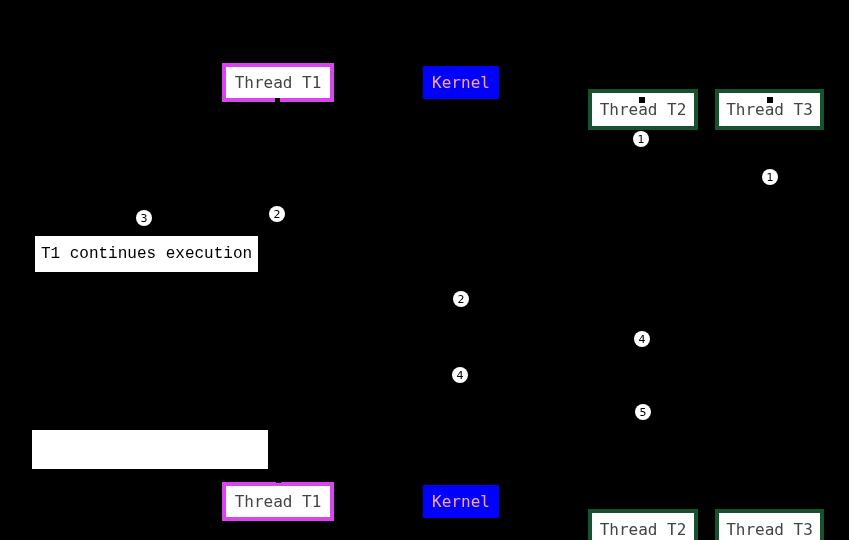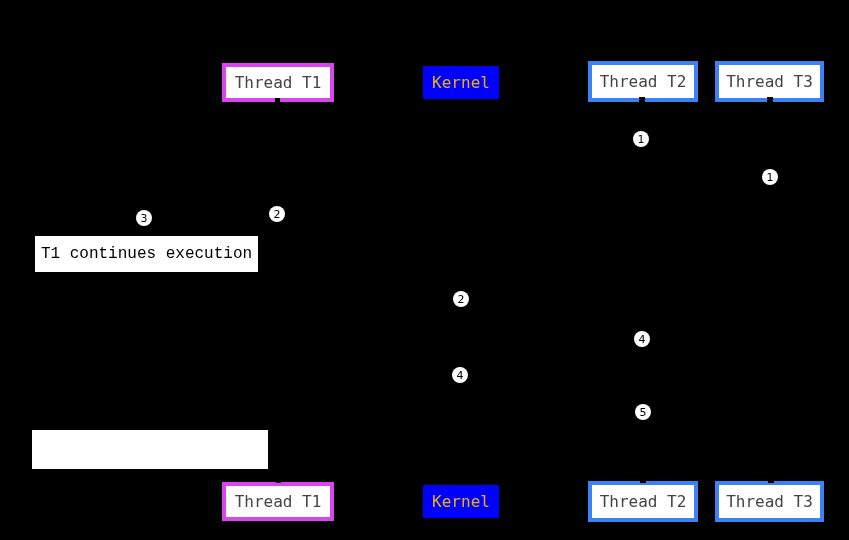--- a/index.html
+++ b/index.html
@@ -21,22 +21,22 @@
     background: #ffffff;
     display: flex;
     align-items: center;
     justify-content: center;
     font-family: "DejaVu Sans Mono", monospace;
     font-size: 16px;
     color: #444444;
     white-space: nowrap;
   }
   .node.red-border  { border: 4px solid #d946ef; }
-  .node.blue-border { border: 4px solid #3b82f6; }
-  .node.blue-fill   { background: #0000ff; color: #eab308; border: none; text-align: right; }
+  .node.blue-border { border: 4px solid #14532d; margin-top: 28px; }
+  .node.blue-fill   { background: #0000ff; color: #fca5a5; border: none; text-align: right; }
   .marker {
     position: absolute;
     box-sizing: border-box;
     width: 16px;
     height: 16px;
     border-radius: 50%;
     background: #ffffff;
     color: #000000;
     display: flex;
     align-items: center;

